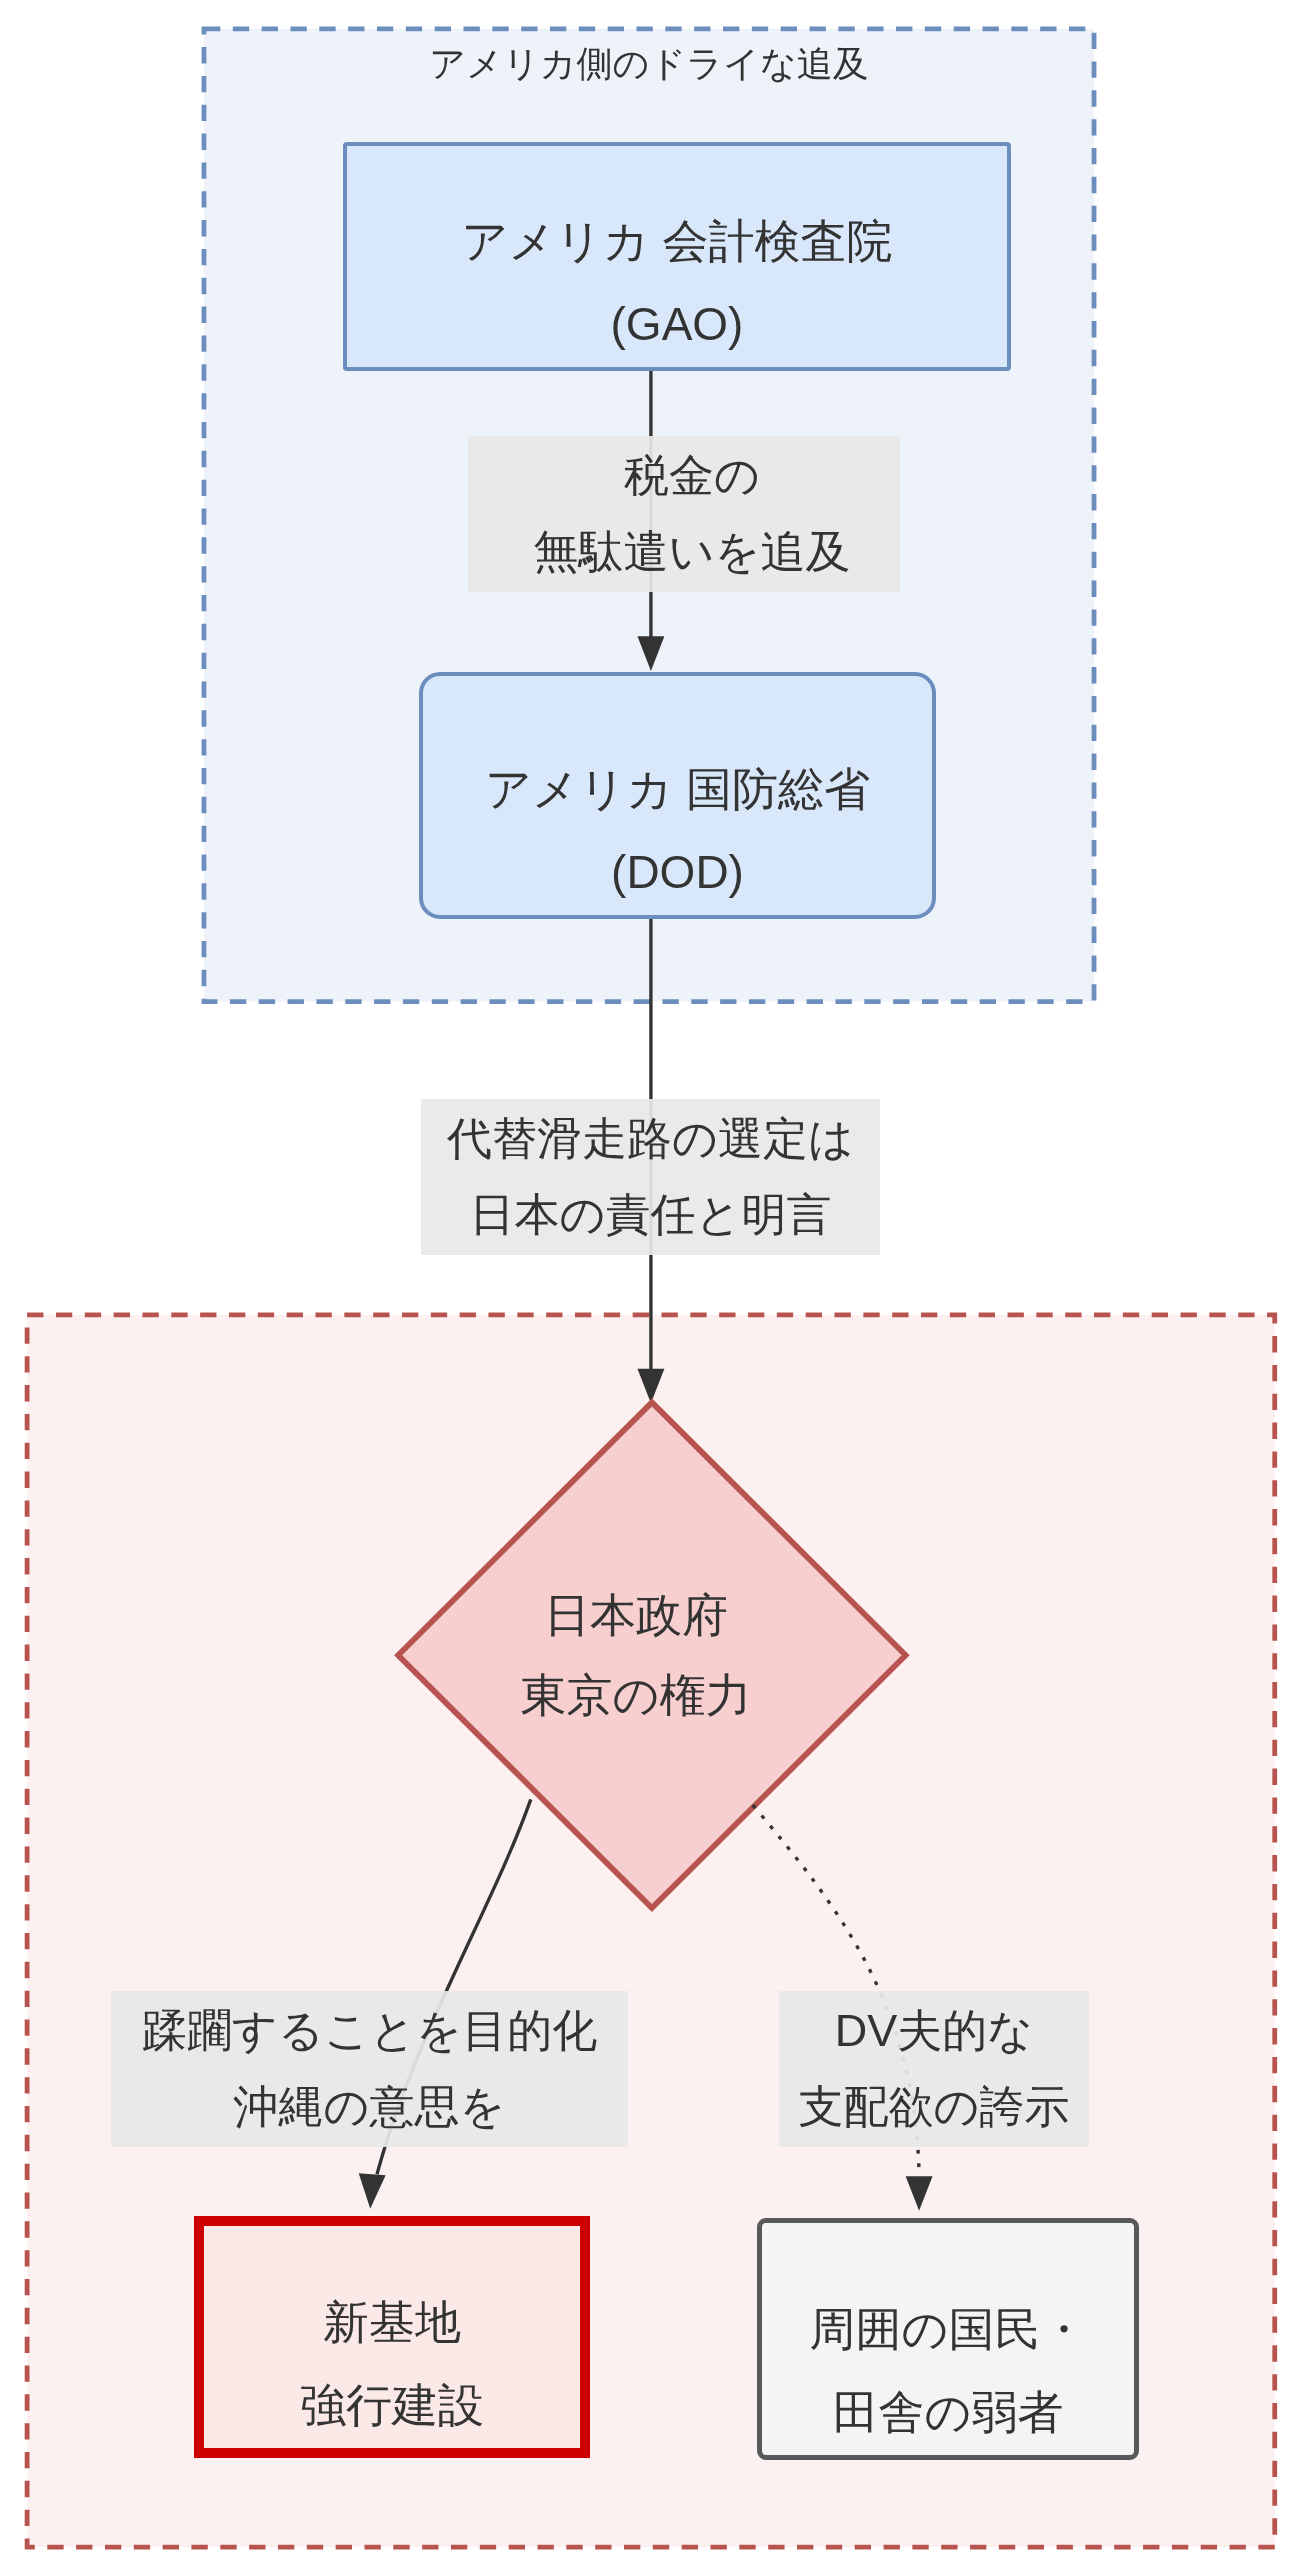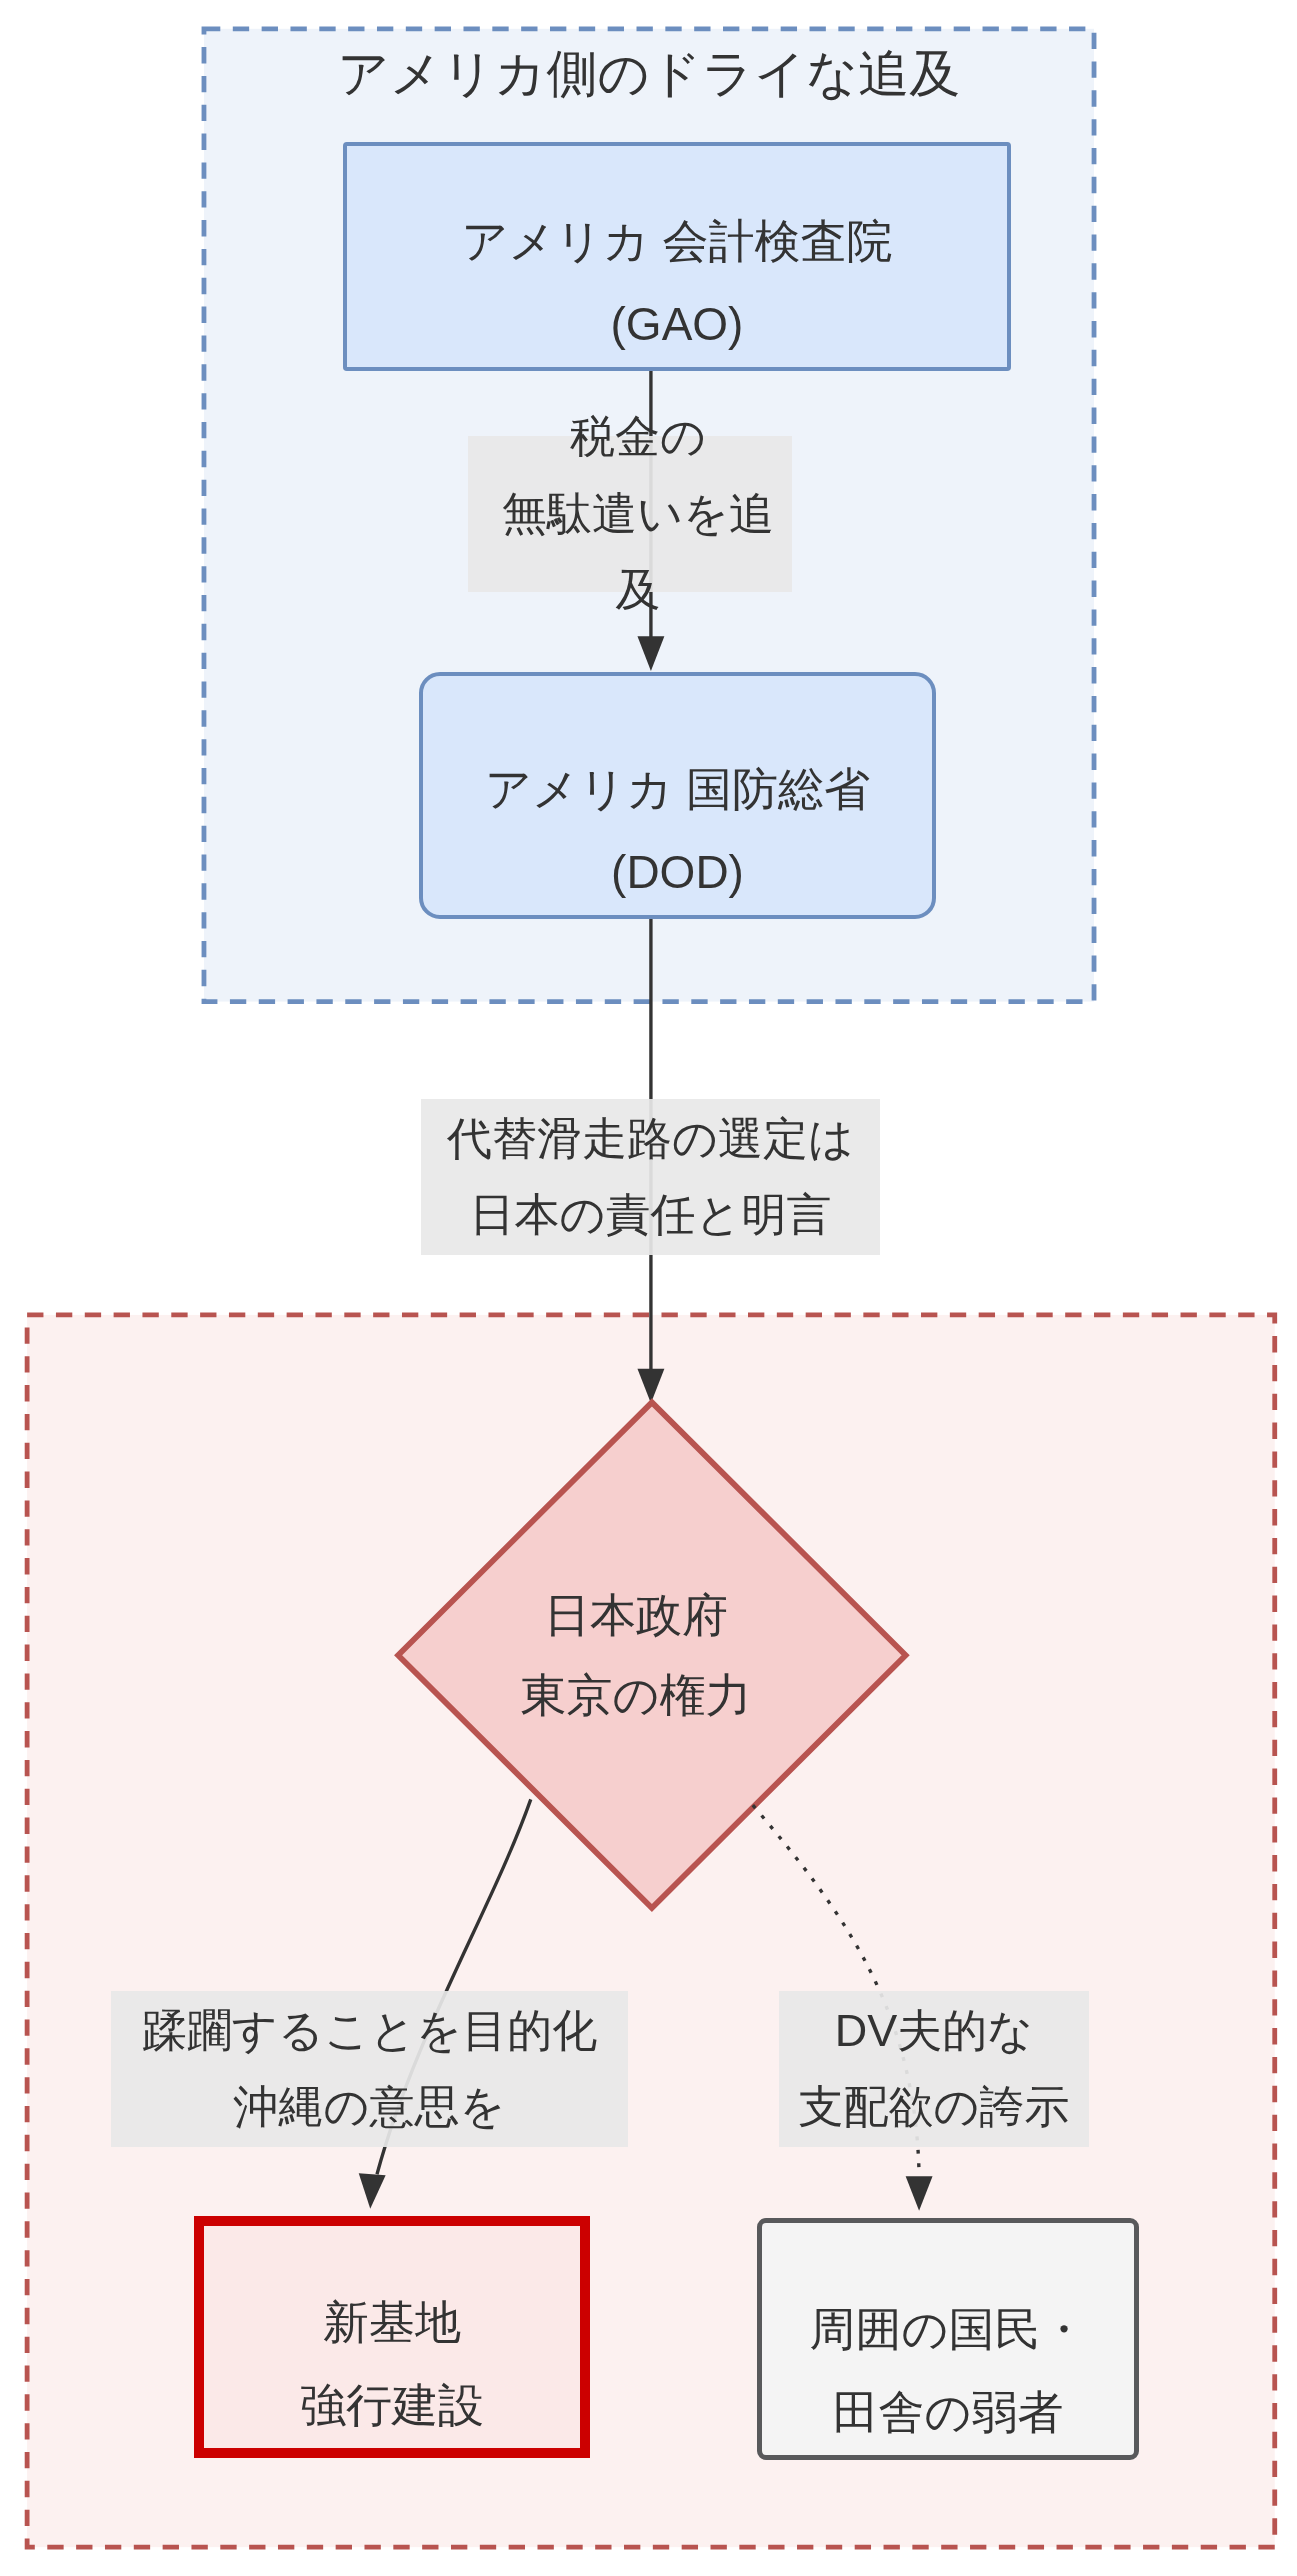--- a/index.html
+++ b/index.html
@@ -19,21 +19,21 @@
   }
   #edges-layer{position:absolute;left:0;top:0;z-index:1;}
   .layer2{z-index:2;}
   .node{
     position:absolute;display:flex;flex-direction:column;align-items:center;
     justify-content:flex-end;text-align:center;font-size:46px;line-height:1.82;
     color:var(--text);box-sizing:border-box;margin-left:28px;
   }
   .node-blue{background:var(--node-blue-fill);border:4.8px solid var(--node-blue-border);}
   .cluster-title{
-    position:absolute;text-align:center;font-size:51px;color:var(--text);
+    position:absolute;text-align:center;font-size:36px;color:var(--text);
     white-space:nowrap;
   }
   .cluster-title.under{z-index:0;}
   .cluster-title.layer2{z-index:2;}
   .edge-label{
     position:absolute;display:flex;flex-direction:column;align-items:center;
     justify-content:center;text-align:center;font-size:45px;line-height:1.7;
     background:var(--label-bg);color:var(--text);box-sizing:border-box;z-index:2;
   }
   .diamond-text{
@@ -89,21 +89,21 @@
 <div class="node node-alert layer2" style="left:166px;top:2216px;width:396px;height:242px;">
   <div>新基地</div>
   <div>強行建設</div>
 </div>
 
 <div class="node node-gray layer2" style="left:729px;top:2218px;width:382px;height:242px;">
   <div>周囲の国民・</div>
   <div>田舎の弱者</div>
 </div>
 
-<div class="edge-label" style="left:468px;top:436px;width:324px;height:156px;padding-left:16px;">
+<div class="edge-label" style="left:468px;top:436px;width:432px;height:156px;padding-left:16px;">
   <div>税金の</div>
   <div>無駄遣いを追及</div>
 </div>
 
 <div class="edge-label" style="left:421px;top:1099px;width:459px;height:156px;">
   <div>代替滑走路の選定は</div>
   <div>日本の責任と明言</div>
 </div>
 
 <div class="edge-label" style="left:111px;top:1991px;width:517px;height:156px;">

